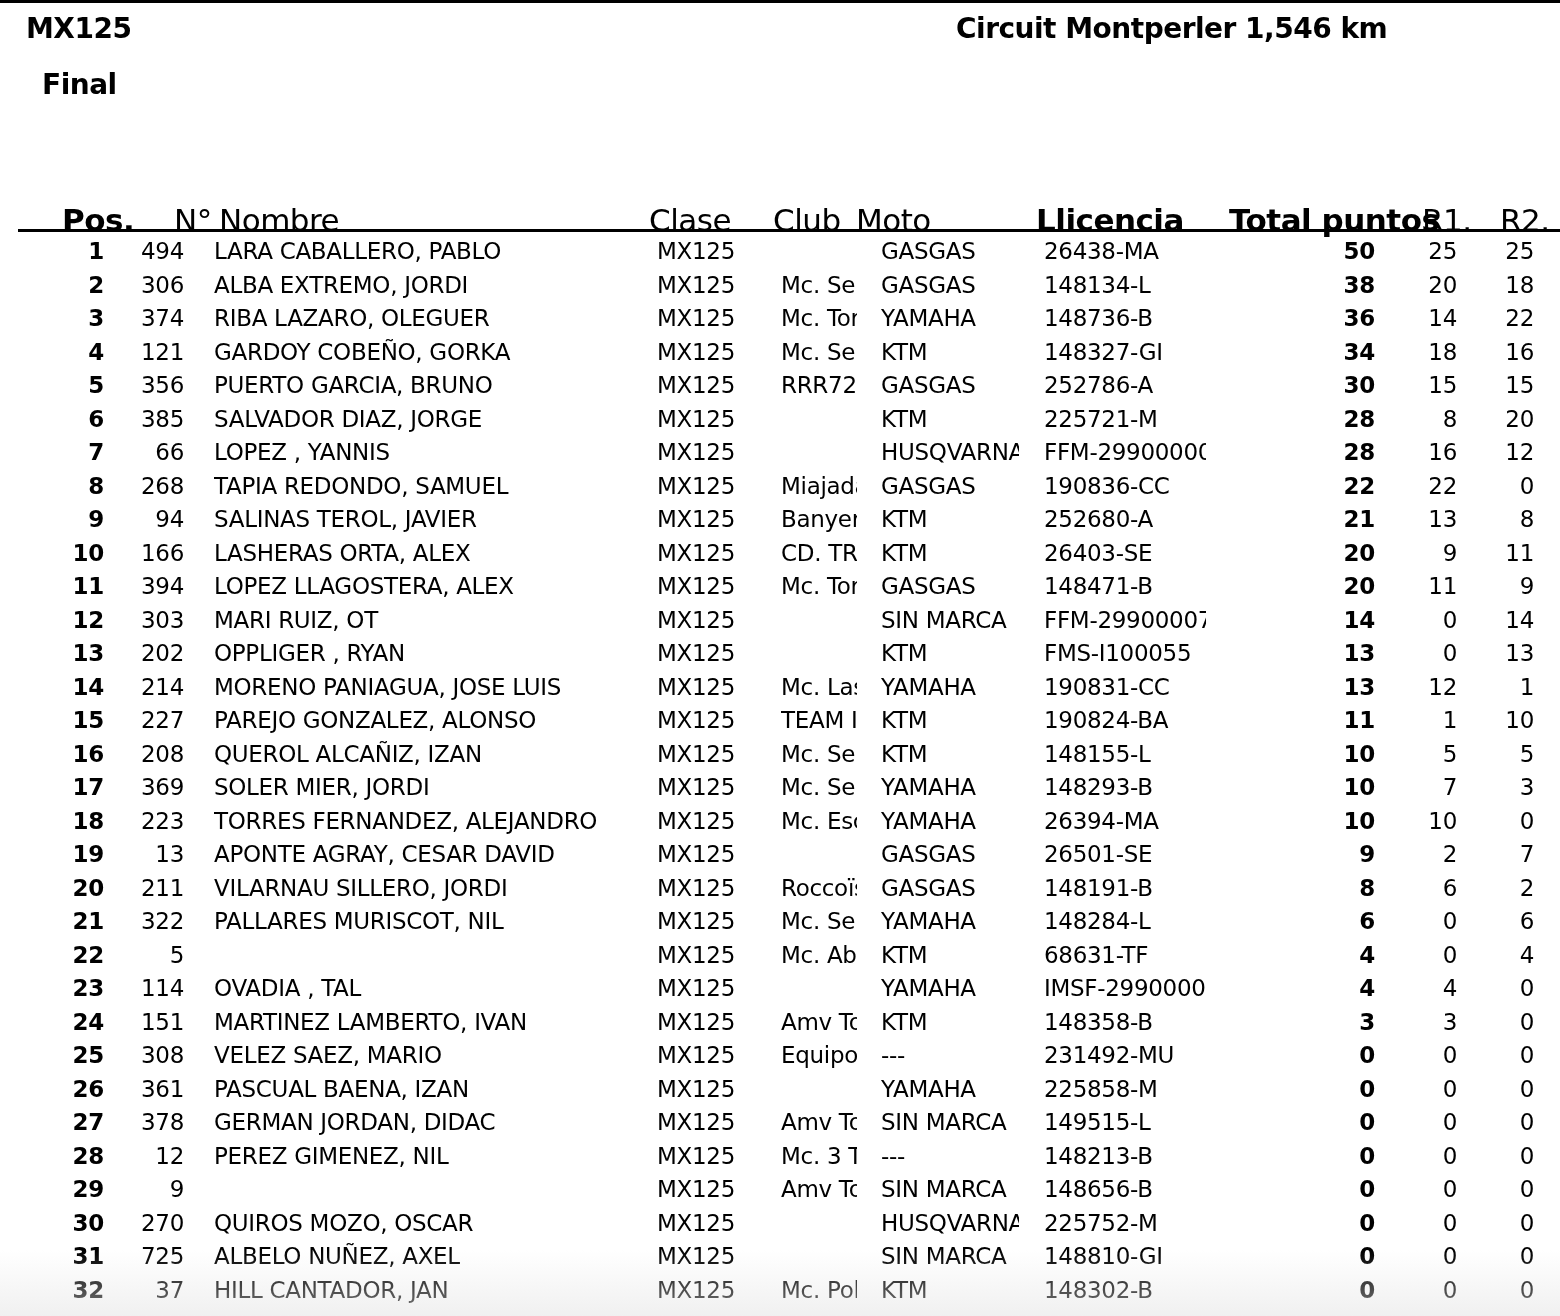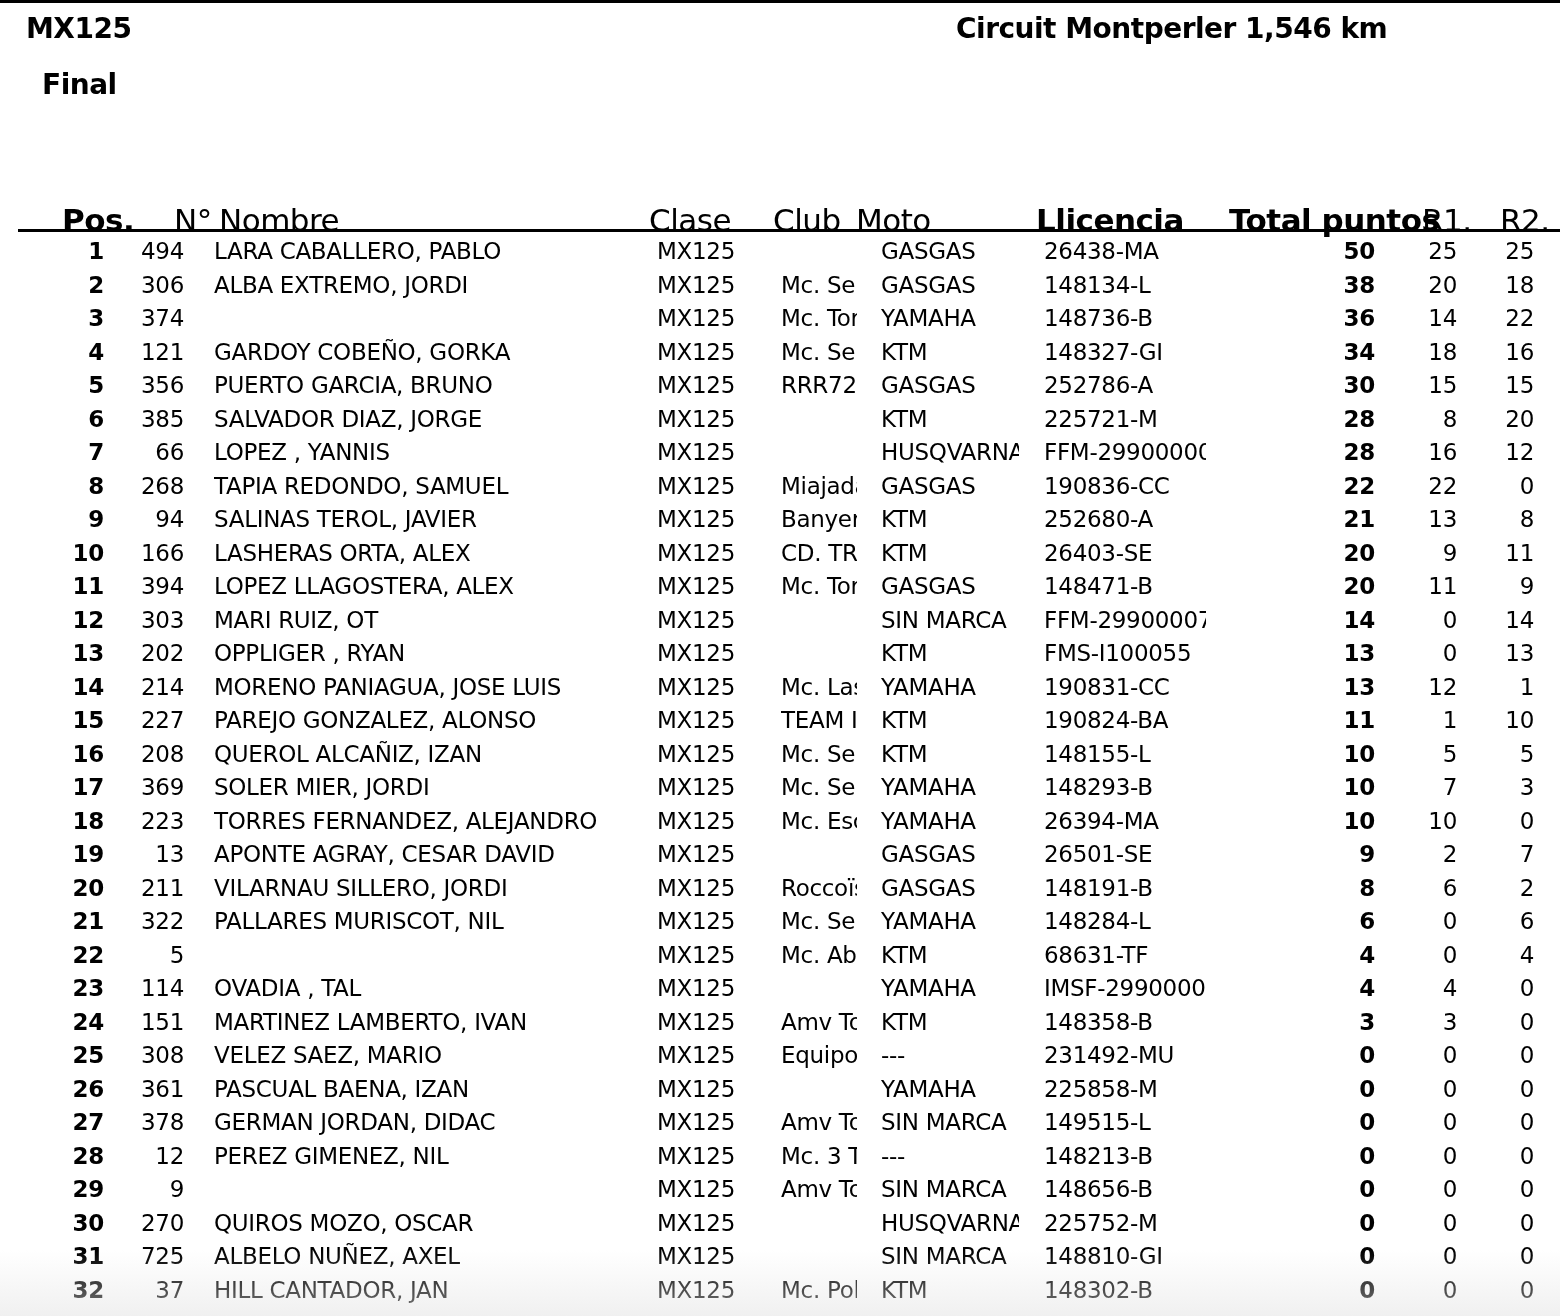--- a/index.html
+++ b/index.html
@@ -77,20 +77,21 @@
       <span class="c c-club">Mc. Se</span>
       <span class="c c-moto">GASGAS</span>
       <span class="c c-lic">148134-L</span>
       <span class="c c-total">38</span>
       <span class="c c-r1">20</span>
       <span class="c c-r2">18</span>
     </div>
     <div class="row">
       <span class="c c-pos">3</span>
       <span class="c c-num">374</span>
+      <span class="c c-name">RIBA LAZARO, OLEGUER</span>
       <span class="c c-class">MX125</span>
       <span class="c c-club">Mc. Tor</span>
       <span class="c c-moto">YAMAHA</span>
       <span class="c c-lic">148736-B</span>
       <span class="c c-total">36</span>
       <span class="c c-r1">14</span>
       <span class="c c-r2">22</span>
     </div>
     <div class="row">
       <span class="c c-pos">4</span>

